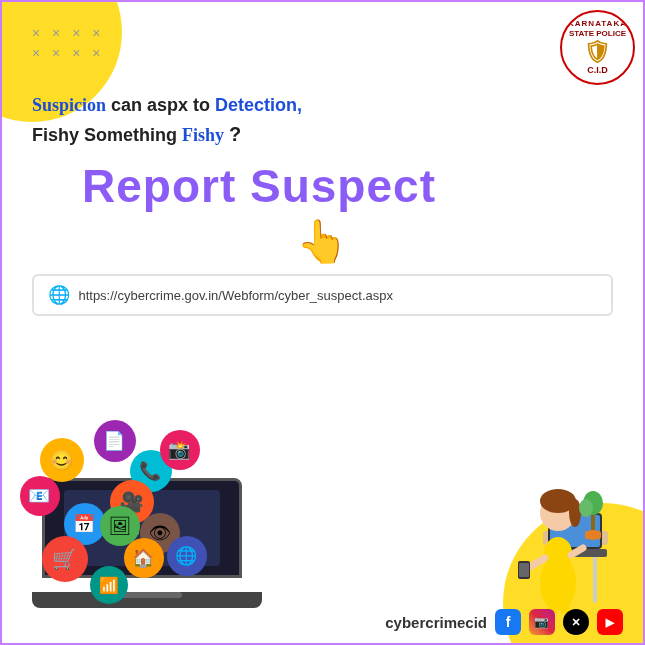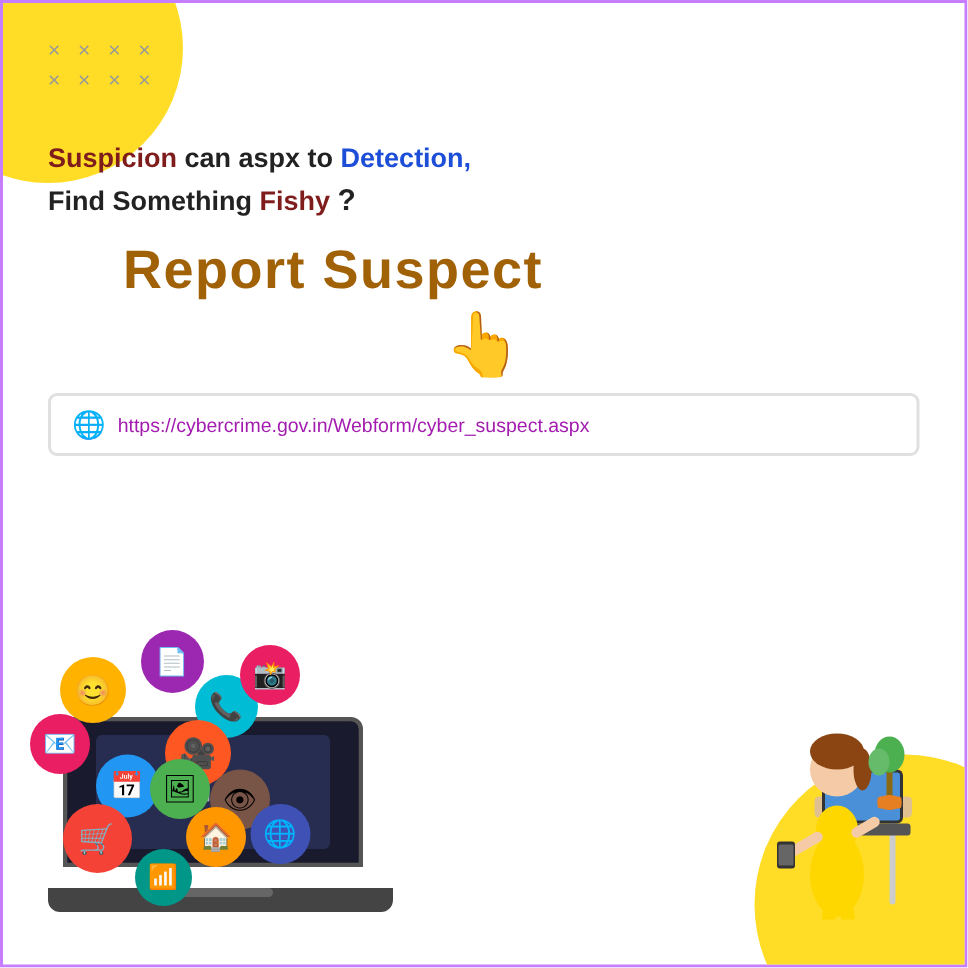--- a/index.html
+++ b/index.html
@@ -90,28 +90,28 @@
       right: 30px;
     }
 
     .tagline {
       font-size: 18px;
       font-weight: 600;
       color: #222;
       line-height: 1.5;
       margin-bottom: 10px;
     }
-    .tagline .orange { color: #7f1d1d; font-weight: 700; }
+    .tagline .orange { color: #1d4ed8; font-weight: 700; font-family: Liberation Serif, serif; }
     .tagline .red { color: #1d4ed8; font-weight: 700; }
     .tagline .question { font-size: 20px; }
 
     .report-title {
-      font-size: 36px;
+      font-size: 46px;
       font-weight: 900;
-      color: #a16207;
+      color: #8b5cf6;
       margin: 8px 0 4px 50px;
       letter-spacing: 1px;
     }
 
     
     .pointer-icon {
       display: block;
       font-size: 42px;
       color: #FF9500;
       text-align: center;
@@ -129,21 +129,21 @@
       background: #fff;
       gap: 8px;
     }
     .globe-icon {
       font-size: 18px;
       color: #555;
       flex-shrink: 0;
     }
     .url-text {
       font-size: 13px;
-      color: #a21caf;
+      color: #404040;
       word-break: break-all;
     }
 
     
     .illustration {
       position: absolute;
       bottom: 35px;
       left: 10px;
       width: 340px;
       height: 220px;
@@ -194,25 +194,33 @@
 <div class="container">
 
   <div class="circle-tl"></div>
   <div class="circle-br"></div>
 
   <div class="x-marks">
     <div>× × × ×</div>
     <div>× × × ×</div>
   </div>
 
+  <div class="police-logo">
+    <div class="police-logo-inner">
+      <span style="font-size:8px;color:#8B0000;display:block;letter-spacing:1px;">KARNATAKA</span>
+      <span style="font-size:8px;color:#8B0000;display:block;">STATE POLICE</span>
+      <span class="police-logo-shield">🛡</span>
+      <span style="font-size:9px;color:#8B0000;font-weight:900;">C.I.D</span>
+    </div>
+  </div>
 
   <div class="content">
     <div class="tagline">
       <span class="orange">Suspicion</span><span> can aspx to </span><span class="red">Detection,</span><br>
-      <span>Find Something </span><span class="orange">Fishy</span> <span class="question">?</span>
+      <span>Fishy Something </span><span class="orange">Fishy</span> <span class="question">?</span>
     </div>
 
     <div class="report-title">Report Suspect</div>
 
     <div class="pointer-icon">👆</div>
 
     <div class="url-box">
       <span class="globe-icon">🌐</span>
       <span class="url-text">https://cybercrime.gov.in/Webform/cyber_suspect.aspx</span>
     </div>
@@ -279,14 +287,21 @@
 
       <rect x="108" y="98" width="4" height="22" fill="#8B6914"></rect>
       <ellipse cx="110" cy="90" rx="10" ry="12" fill="#4CAF50"></ellipse>
       <ellipse cx="103" cy="95" rx="7" ry="9" fill="#66BB6A"></ellipse>
 
       <ellipse cx="110" cy="122" rx="8" ry="5" fill="#e67e22"></ellipse>
       <rect x="102" y="118" width="16" height="8" fill="#e67e22" rx="2"></rect>
     </svg>
   </div>
 
+  <div class="footer">
+    <span class="footer-brand">cybercrimecid</span>
+    <div class="social-icon si-fb">f</div>
+    <div class="social-icon si-ig" style="font-size:12px;">📷</div>
+    <div class="social-icon si-x" style="font-size:11px;font-weight:900;">✕</div>
+    <div class="social-icon si-yt" style="font-size:11px;">▶</div>
+  </div>
 
 </div>
 
 </body></html>

